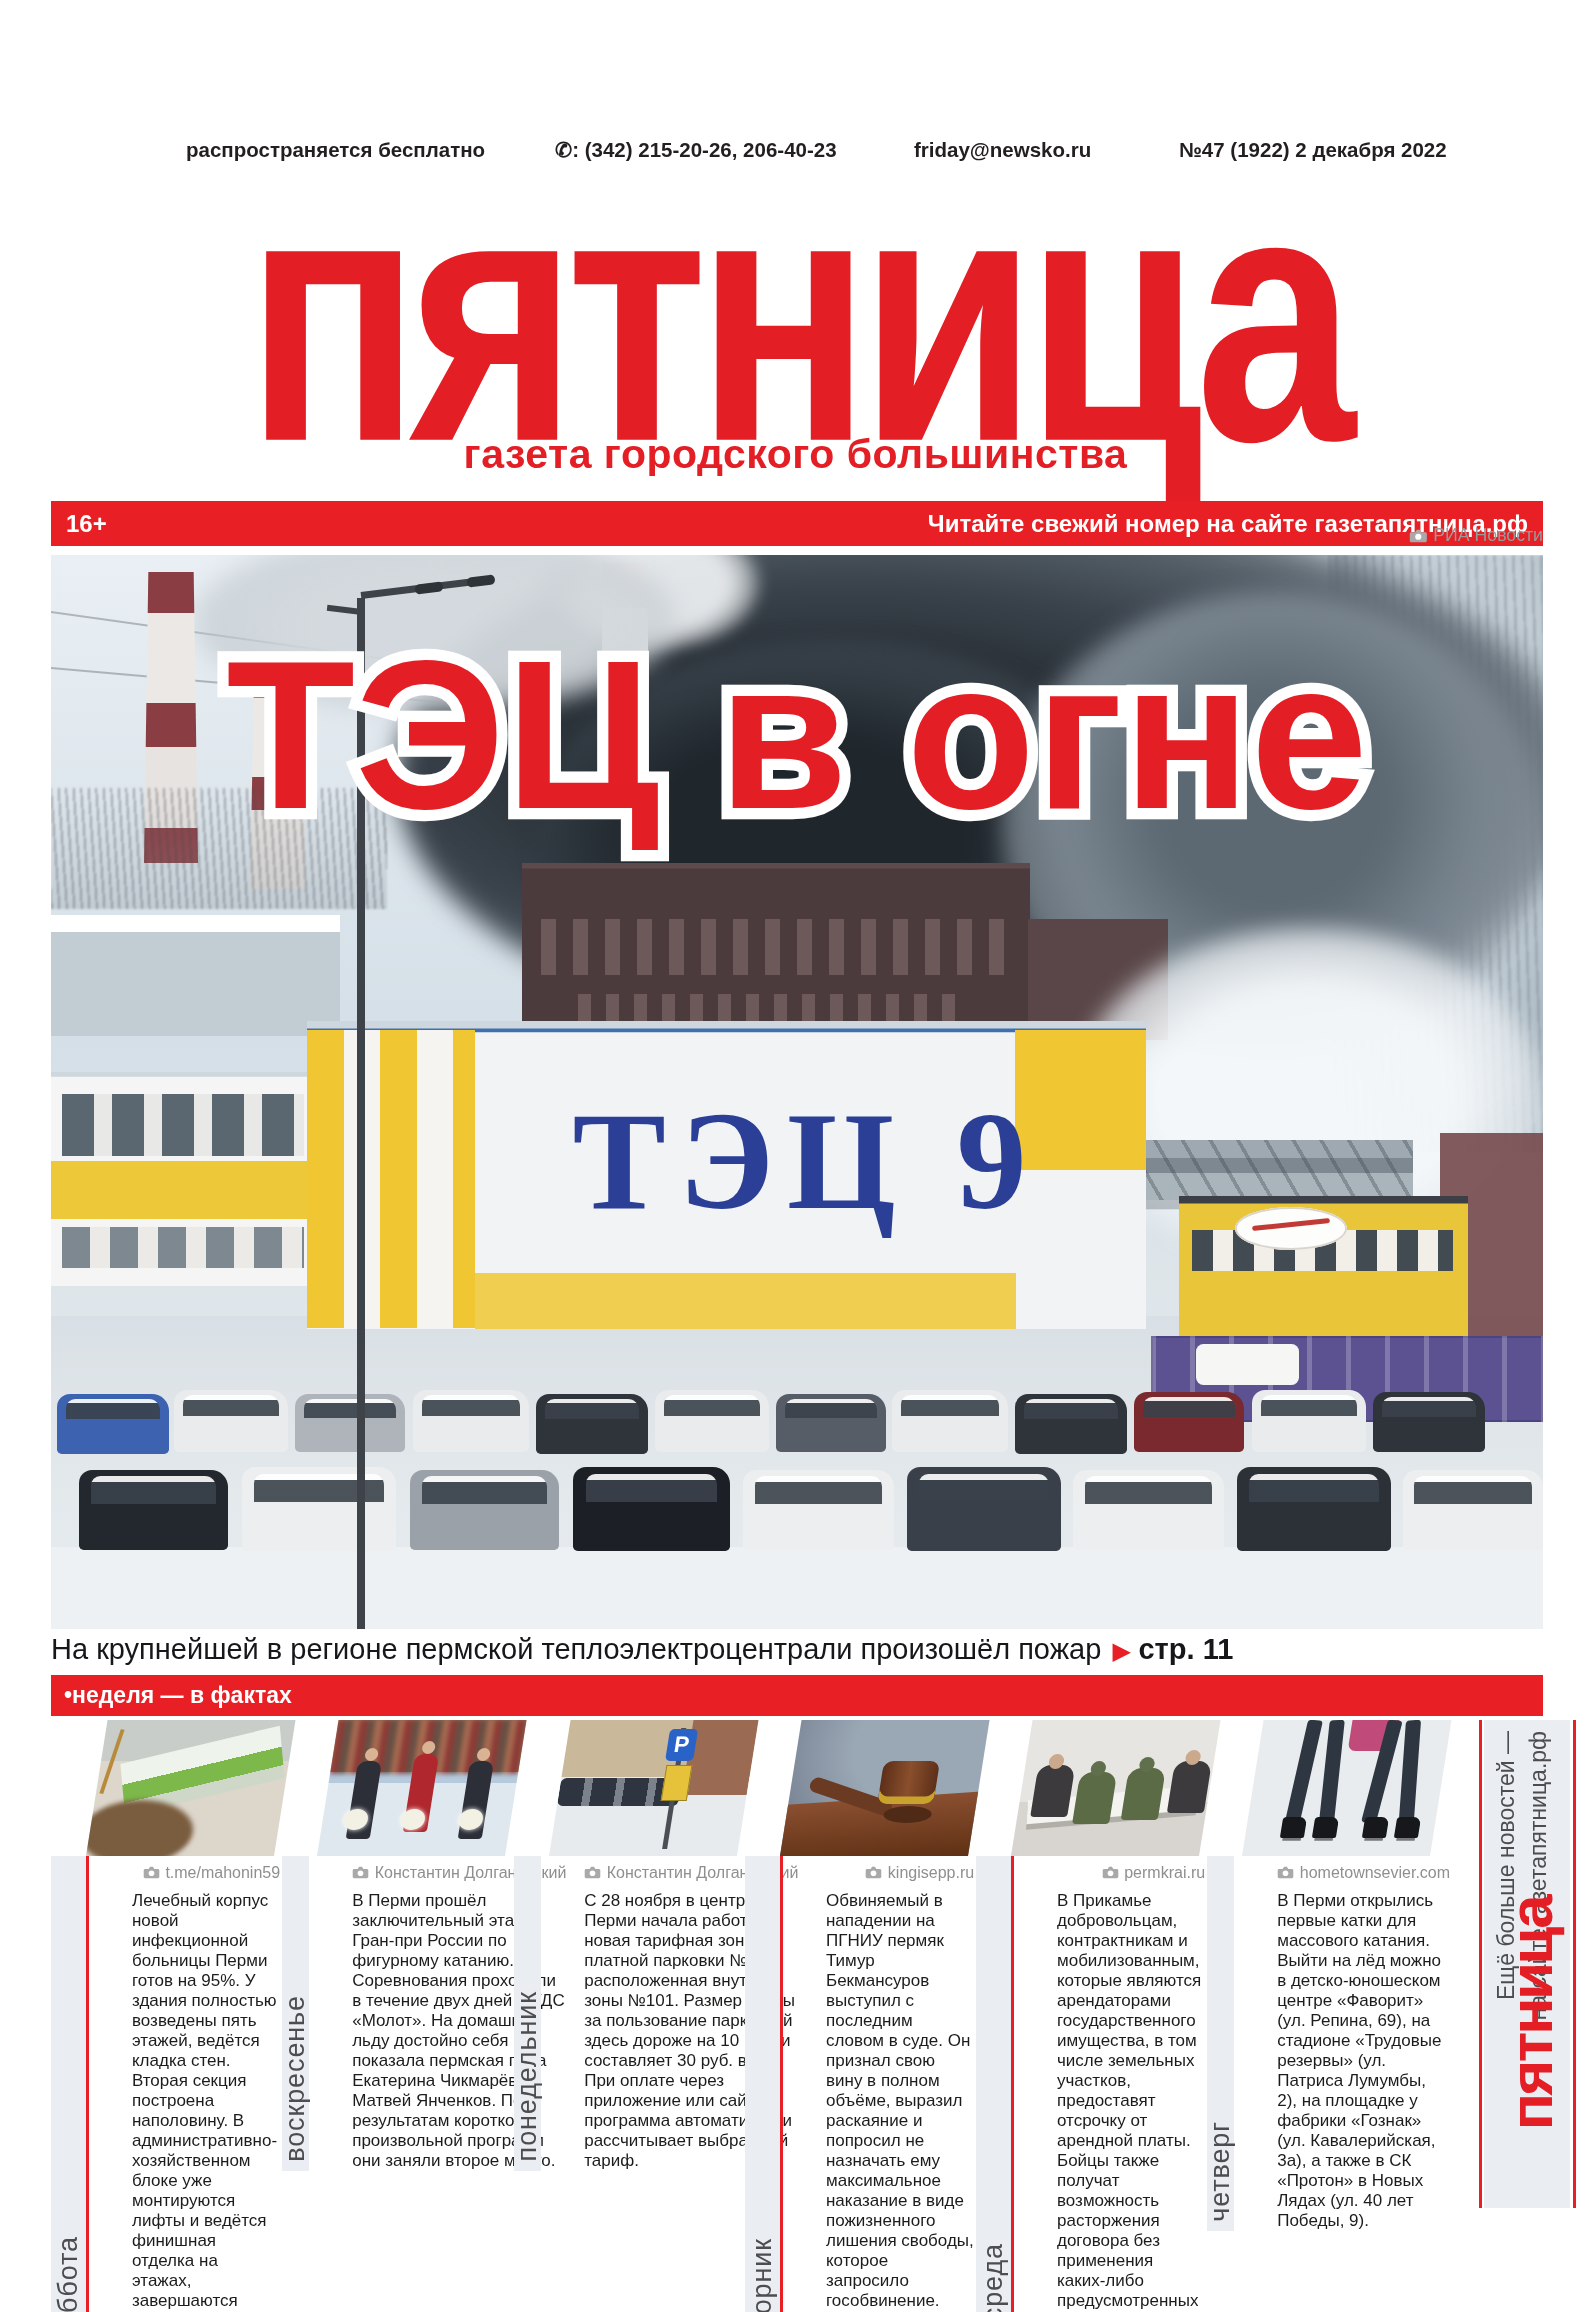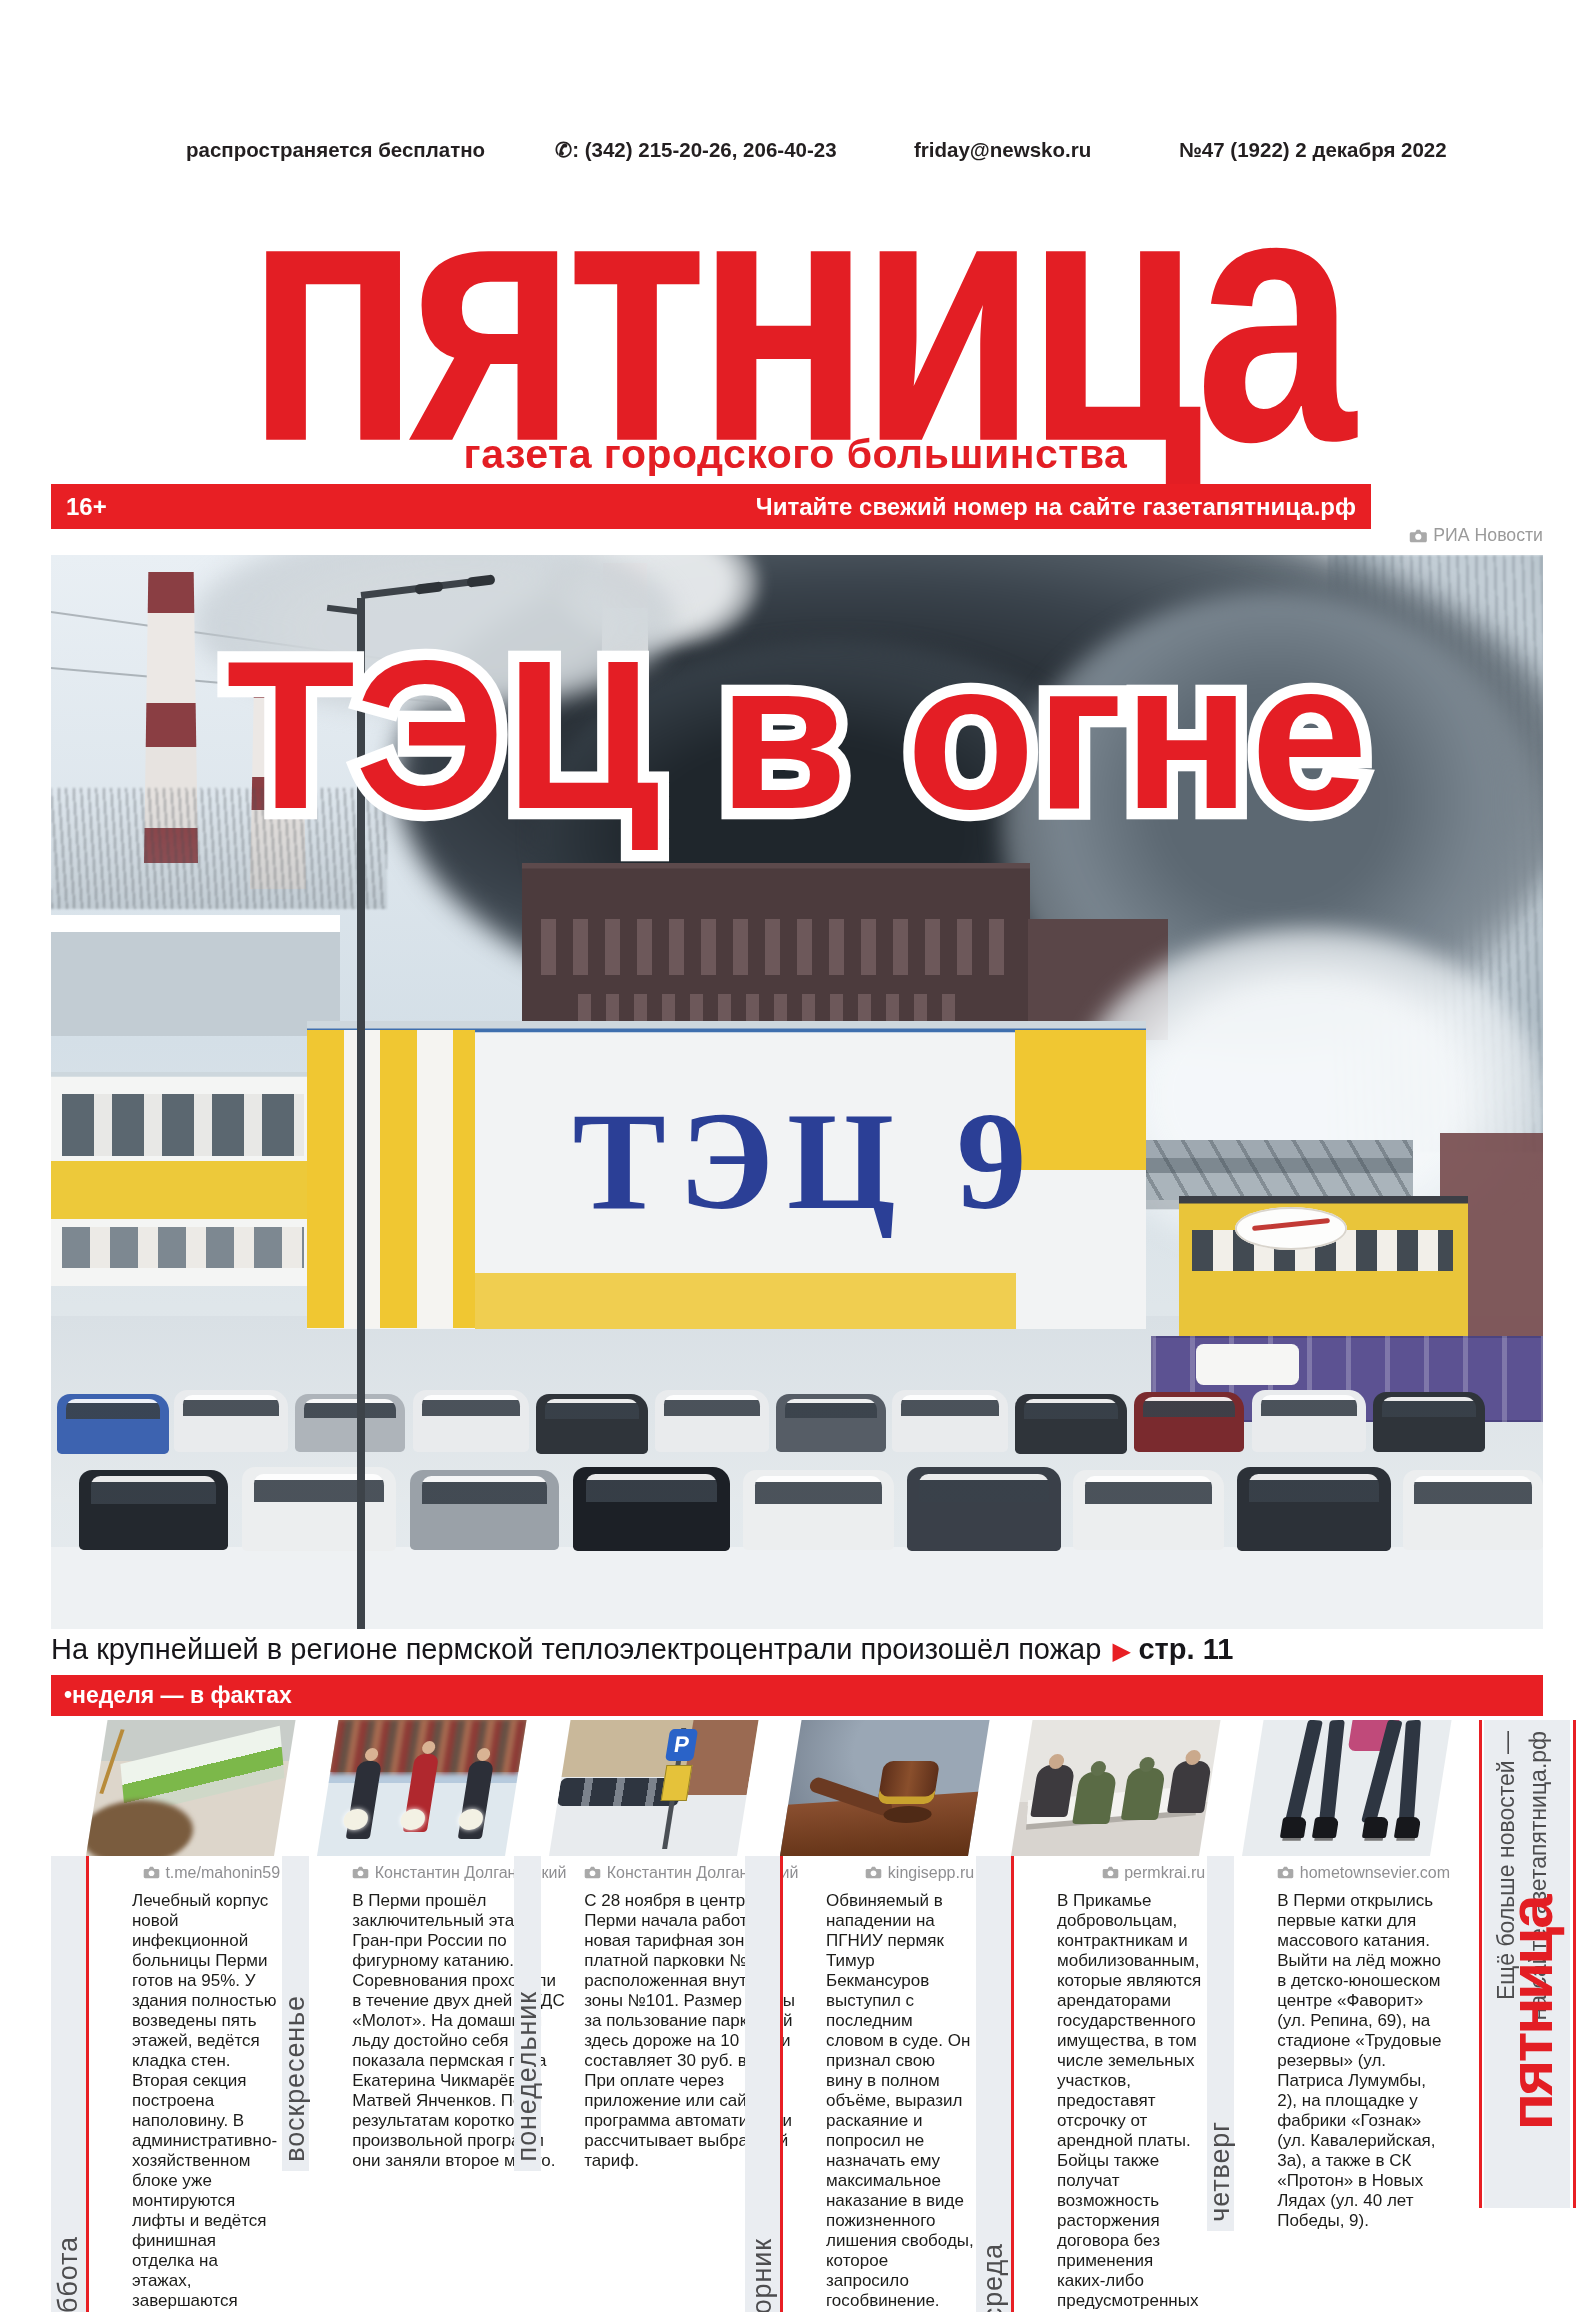--- a/index.html
+++ b/index.html
@@ -16,21 +16,21 @@
   
   .logo{position:absolute;top:183px;left:0;right:0;text-align:center;
         font-size:343px;line-height:.78;font-weight:800;letter-spacing:-13px;
         color:#e31e24;transform:scaleX(.84) scaleY(1.04);white-space:nowrap;}
   .tagline{position:absolute;top:431px;left:0;right:0;text-align:center;
         font-size:41px;font-weight:700;color:#e31e24;letter-spacing:0.5px;}
 
   
   .redbar{position:absolute;left:51px;width:1492px;background:#e81f24;color:#fff;
           display:flex;align-items:center;justify-content:space-between;}
-  .bar1{top:484px;height:45px;font-size:24px;font-weight:700;padding:0 15px;box-sizing:border-box;width:1320px;}
+  .bar1{top:501px;height:45px;font-size:24px;font-weight:700;padding:0 15px;box-sizing:border-box;width:1492px;}
   .bar2{top:1675px;height:41px;font-size:23px;font-weight:700;padding:8px 13px;box-sizing:border-box;width:1492px;}
 
   
   .credit-top{position:absolute;top:525px;left:51px;width:1492px;text-align:right;
               font-size:17.7px;color:#9a9a9a;}
   .cam{display:inline-block;vertical-align:-1.9px;margin-right:5.6px;}
 
   
   .photo{position:absolute;top:555px;left:51px;width:1492px;height:1074px;overflow:hidden;
          background:linear-gradient(180deg,#e9eff4 0%,#d4dfe7 45%,#dfe6ea 70%,#e6ebee 100%);}

